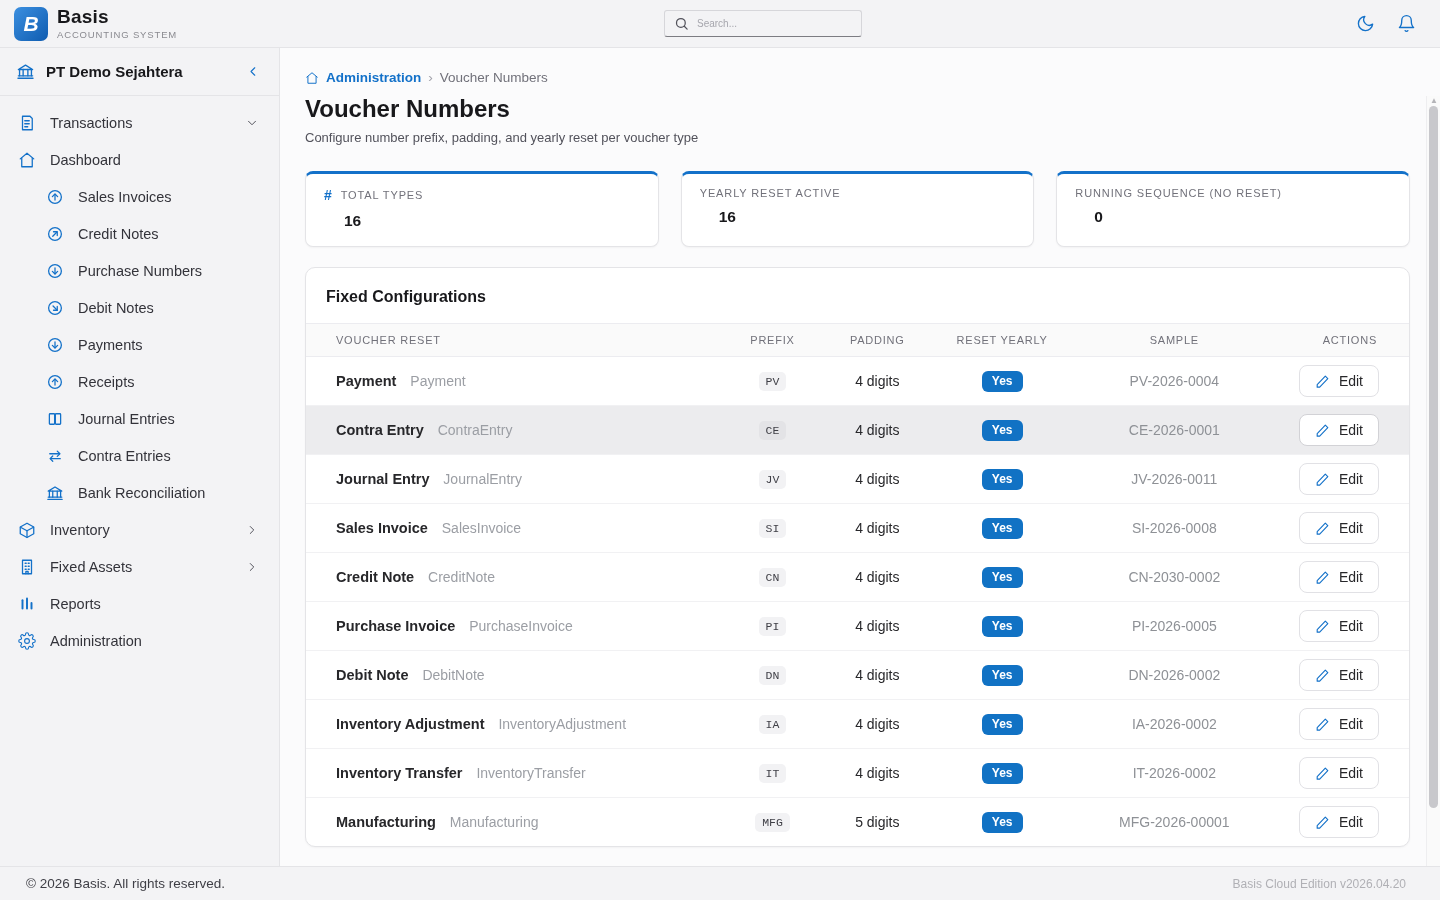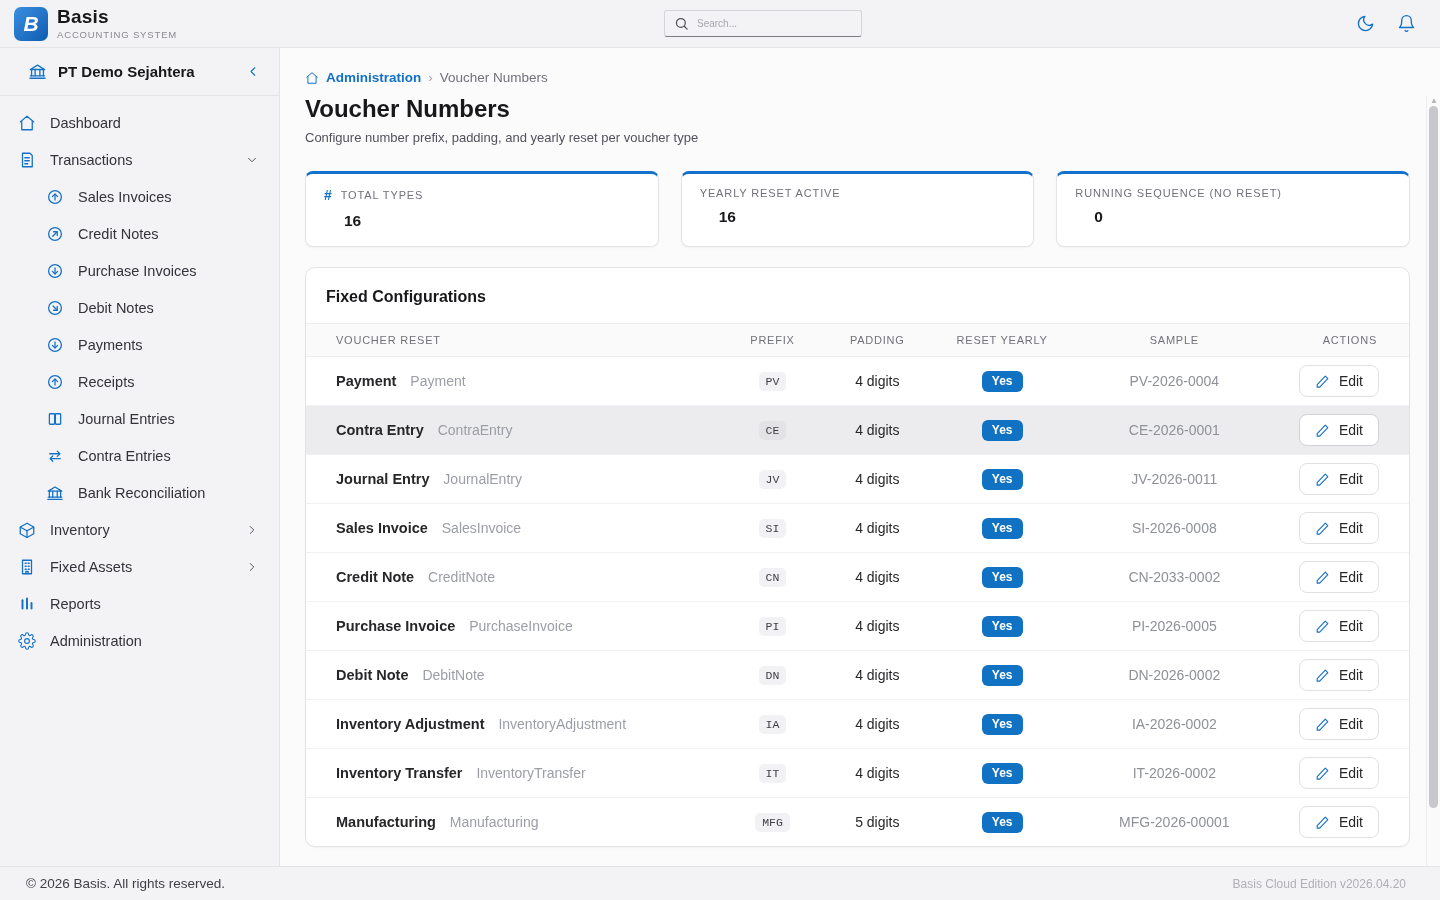--- a/index.html
+++ b/index.html
@@ -30,21 +30,21 @@
   .searchbox input { border:none; outline:none; background:transparent; font-size:10px;
      color:#3f3f46; width:100%; font-family:inherit; }
   .searchbox input::placeholder { color:#a6a6ad; }
   .topbar-right { margin-left:auto; display:flex; align-items:center; gap:22px; padding-right:24px; }
 
   
   .middle { flex:1; display:flex; min-height:0; }
 
   .sidebar { width:280px; flex:0 0 280px; background:var(--bar-bg); border-right:1px solid var(--border);
              display:flex; flex-direction:column; }
-  .company { height:48px; flex:0 0 48px; display:flex; align-items:center; gap:11px; padding:0 18px 0 28px;
+  .company { height:48px; flex:0 0 48px; display:flex; align-items:center; gap:11px; padding:0 18px 0 16px;
              border-bottom:1px solid var(--border); cursor:pointer; }
   .company-name { font-weight:bold; font-size:15px; color:#18181b; }
   .company .collapse { margin-left:auto; }
 
   nav { flex:1; overflow:hidden; padding-top:8px; }
   .nav-item { height:37px; display:flex; align-items:center; gap:14px; padding:0 20px 0 18px;
               font-size:14.5px; color:#33333a; cursor:pointer; }
   .nav-item .chev { margin-left:auto; }
   .nav-sub { padding-left:46px; }
 
@@ -170,40 +170,40 @@
         <svg class="ic" width="15" height="15" viewBox="0 0 24 24">
             <polyline points="14,6 8,12 14,18"></polyline>
           </svg>
       </span>
     </div>
 
     <nav>
       <div class="nav-item">
         <span>
             <svg class="ic" width="18" height="18" viewBox="0 0 24 24">
-              <path d="M3 10.5L12 3l9 7.5"></path>
-              <path d="M5 9.5V21h14V9.5"></path>
-            </svg>
-          </span>
-        <span>Dashboard</span>
-      </div>
-      <div class="nav-item">
-        <span>
-            <svg class="ic" width="18" height="18" viewBox="0 0 24 24">
               <path d="M6 3h10l3 3v15H6z"></path>
               <path d="M9 9h6M9 13h6M9 17h4"></path>
             </svg>
           </span>
         <span>Transactions</span>
         <span class="chev">
             <svg class="ic" width="14" height="14" viewBox="0 0 24 24" style="stroke:#52525b">
               <polyline points="6,9 12,15 18,9"></polyline>
             </svg>
           </span>
       </div>
+      <div class="nav-item">
+        <span>
+            <svg class="ic" width="18" height="18" viewBox="0 0 24 24">
+              <path d="M3 10.5L12 3l9 7.5"></path>
+              <path d="M5 9.5V21h14V9.5"></path>
+            </svg>
+          </span>
+        <span>Dashboard</span>
+      </div>
 
       <div class="nav-item nav-sub">
         <span>
             <svg class="ic" width="18" height="18" viewBox="0 0 24 24">
               <circle cx="12" cy="12" r="8.5"></circle>
               <polyline points="8.5,11.5 12,8 15.5,11.5"></polyline>
               <line x1="12" y1="8.5" x2="12" y2="16"></line>
             </svg>
           </span>
         <span>Sales Invoices</span>
@@ -219,21 +219,21 @@
         <span>Credit Notes</span>
       </div>
       <div class="nav-item nav-sub">
         <span>
             <svg class="ic" width="18" height="18" viewBox="0 0 24 24">
               <circle cx="12" cy="12" r="8.5"></circle>
               <polyline points="8.5,12.5 12,16 15.5,12.5"></polyline>
               <line x1="12" y1="8" x2="12" y2="15.5"></line>
             </svg>
           </span>
-        <span>Purchase Invoices</span>
+        <span>Purchase Numbers</span>
       </div>
       <div class="nav-item nav-sub">
         <span>
             <svg class="ic" width="18" height="18" viewBox="0 0 24 24">
               <circle cx="12" cy="12" r="8.5"></circle>
               <polyline points="15,10 15,15 10,15"></polyline>
               <line x1="9.4" y1="9.4" x2="15" y2="15"></line>
             </svg>
           </span>
         <span>Debit Notes</span>
@@ -465,21 +465,21 @@
     </td>
   </tr>
             <tr>
     <td class="cell-name">
       <span class="row-name">Credit Note</span>
       <span class="row-code">CreditNote</span>
     </td>
     <td><span class="prefix-badge">CN</span></td>
     <td><span>4 digits</span></td>
     <td><span class="yes-badge">Yes</span></td>
-    <td><span class="sample-text">CN-2033-0002</span></td>
+    <td><span class="sample-text">CN-2030-0002</span></td>
     <td class="cell-actions">
       <button class="edit-btn">
         <svg width="15" height="15" viewBox="0 0 24 24" style="stroke:#1371c9;fill:none;stroke-width:1.8;stroke-linecap:round;stroke-linejoin:round">
                     <path d="M16.5 3.5l4 4L7.5 21H3.5v-4z"></path>
                   </svg>
         <span>Edit</span>
       </button>
     </td>
   </tr>
             <tr>

